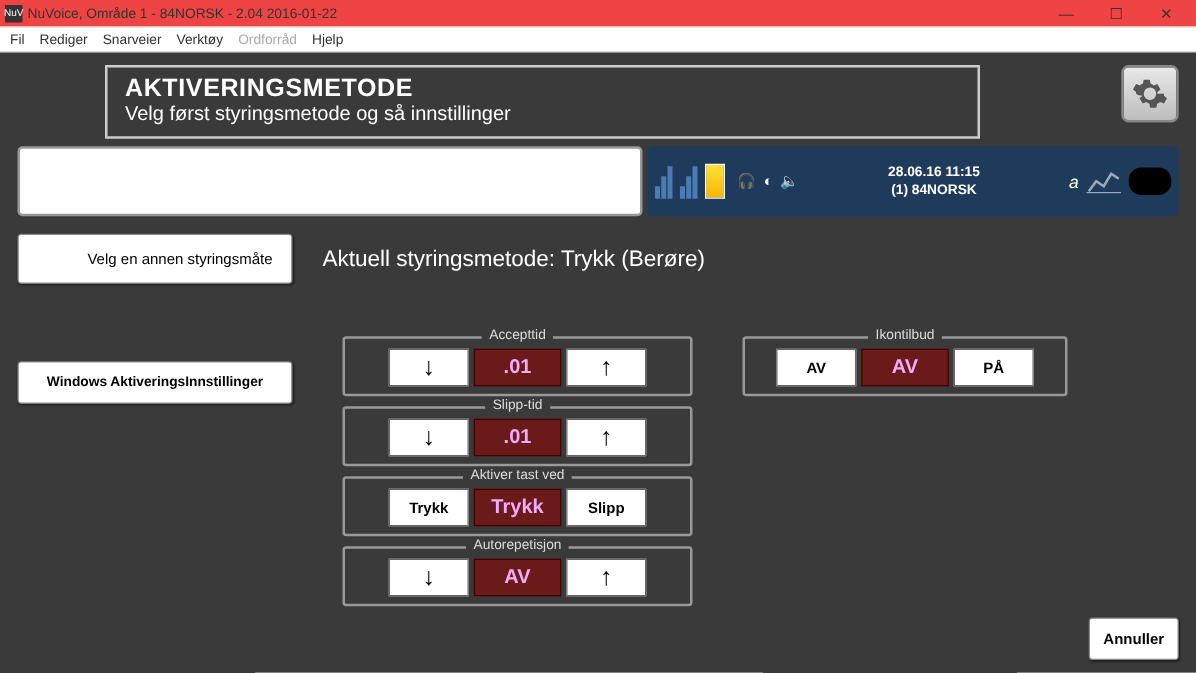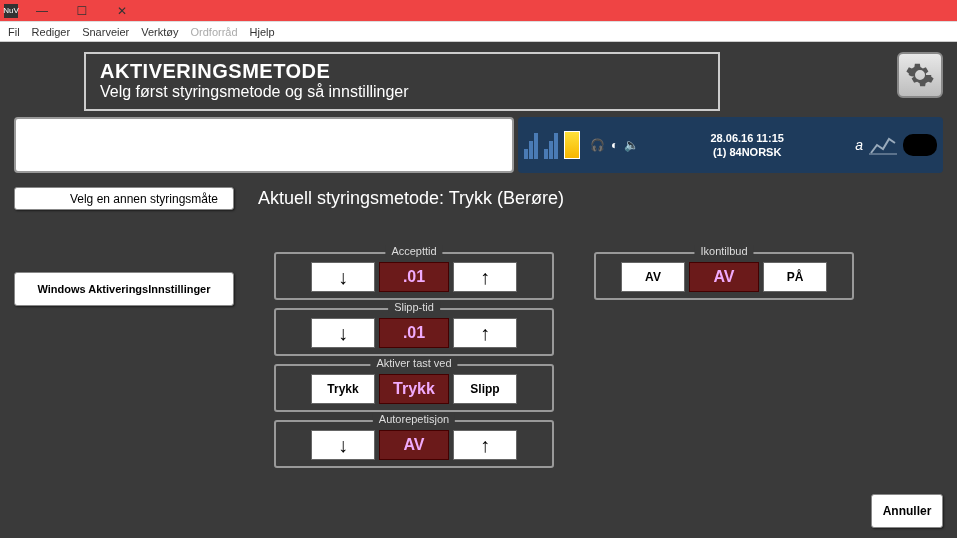--- a/index.html
+++ b/index.html
@@ -54,21 +54,21 @@
   }
   .header-row {
     display:flex;
     align-items:flex-start;
     padding: 10px 14px 0 14px;
   }
   .header-box {
     margin-left: 70px;
     border: 2px solid #ccc;
     padding: 6px 14px 8px 14px;
-    width: 636px;
+    width: 700px;
     background: #3a3a3a;
   }
   .header-box h1 {
     font-size: 20px;
     font-weight: bold;
     letter-spacing: .5px;
   }
   .header-box .sub {
     font-size: 16px;
     font-weight: normal;
@@ -132,21 +132,21 @@
   }
   .white-btn {
     background:#fff; color:#000;
     font-size: 12px;
     display:flex; align-items:center; justify-content:center;
     border-radius:3px;
     border:1px solid #888;
     box-shadow: 1px 1px 2px rgba(0,0,0,.5);
     cursor:pointer;
   }
-  .mode-btn { width: 220px; height: 23px; padding-left: 40px; }
+  .mode-btn { width: 220px; height: 40px; padding-left: 40px; }
   .mode-label { font-size: 18px; color:#fff; }
   .settings-area {
     margin-top: 42px;
     display:flex;
     align-items:flex-start;
     padding: 0 14px;
     gap: 40px;
   }
   .left-col { flex:0 0 220px;margin-top:20px; }
   .win-act-btn { width:220px; height:34px; font-size:11px; font-weight:bold;}
@@ -197,20 +197,21 @@
     display:flex; gap:10px;
   }
   .footer .white-btn { width:72px; height:34px; font-weight:bold; font-size:12px;}
   .arrow { font-size:20px; line-height:1; }
 </style>
 </head>
 <body>
 
 <div class="titlebar">
   <div class="app-icon">NuV</div>
+  <div class="title">NuVoice, Område 1 - 84NORSK - 2.04 2016-01-22</div>
   <div class="win-controls">
     <div class="win-btn">—</div>
     <div class="win-btn">☐</div>
     <div class="win-btn">✕</div>
   </div>
 </div>
 
 <div class="menubar">
   <span>Fil</span>
   <span>Rediger</span>

